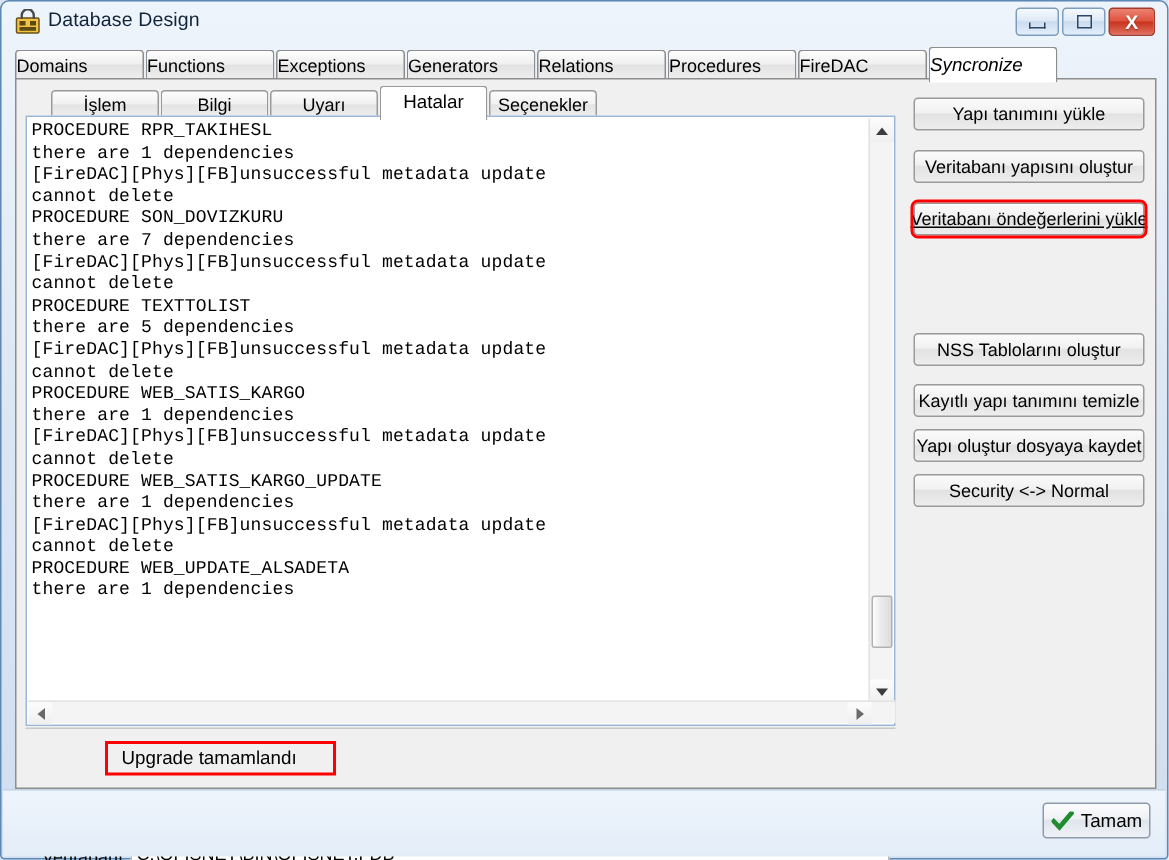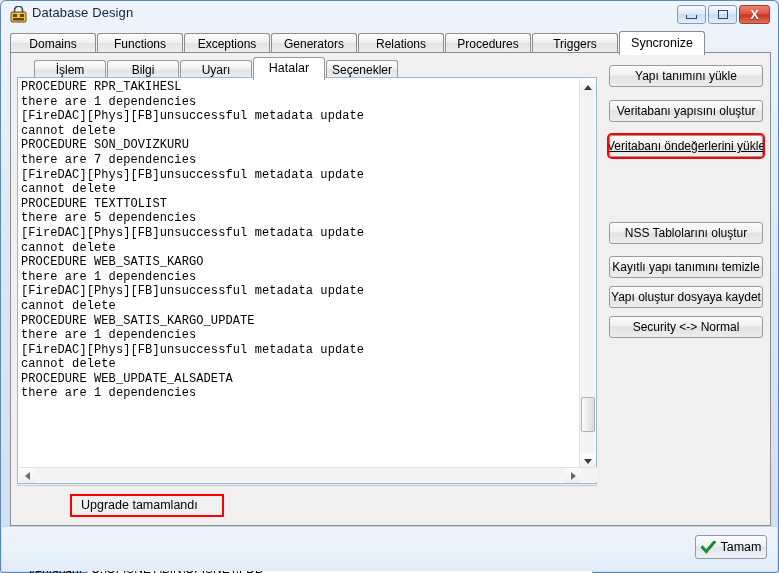--- a/index.html
+++ b/index.html
@@ -76,31 +76,32 @@
     top: 2px;
     height: 20px;
     border: 1px solid #8d8d8d;
     border-bottom: none;
     border-radius: 3px 3px 0 0;
     background: linear-gradient(180deg,#fdfdfd 0%, #f0f0f0 45%, #e2e2e2 50%, #efefef 100%);
     font-size: 12px;
     color: #000;
     display: flex;
     align-items: center;
-    justify-content: center;
+    justify-content: flex-start;
     white-space: nowrap;
   }
   .tab.active {
     top: 0px;
     height: 24px;
     background: #fff;
     border-color: #8d8d8d;
     z-index: 5;
     font-size: 12.5px;
     padding-bottom: 2px;
+    font-style: italic;
   }
 
   
   #tabpage {
     position: absolute;
     left: 9px; top: 51px;
     width: 761px; height: 474px;
     background: #f0f0f0;
     border: 1px solid #8d8d8d;
   }
@@ -365,21 +366,21 @@
       <div class="tab" style="left: 261px; width: 86px;">
         <span>Generators</span>
       </div>
       <div class="tab" style="left: 348px; width: 86px;">
         <span>Relations</span>
       </div>
       <div class="tab" style="left: 435px; width: 86px;">
         <span>Procedures</span>
       </div>
       <div class="tab" style="left: 522px; width: 86px;">
-        <span>Triggers</span>
+        <span>FireDAC</span>
       </div>
       <div class="tab active" style="left: 609px; width: 86px;">
         <span>Syncronize</span>
       </div>
     </div>
 
   <div id="tabpage">
 
     <div id="inner-tabstrip">
         <div class="itab" style="left: 0px; width: 72px;">

